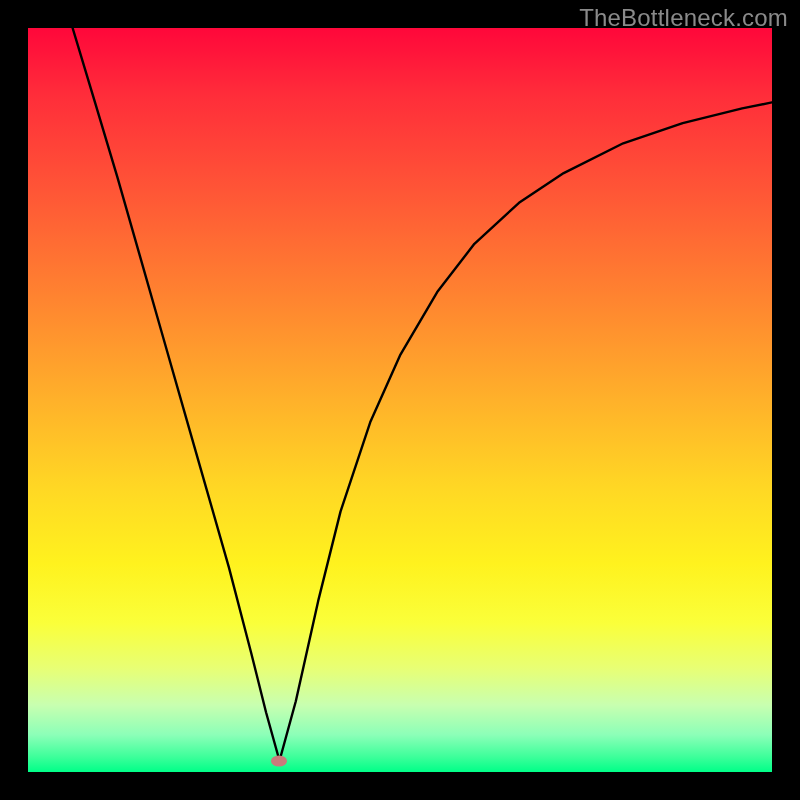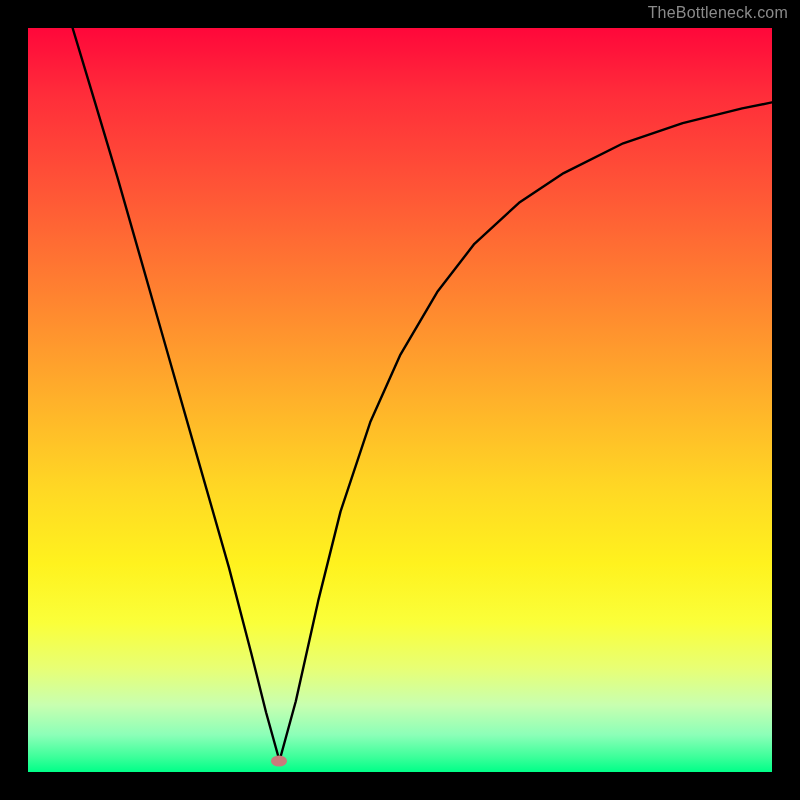--- a/index.html
+++ b/index.html
@@ -47,21 +47,21 @@
     height: 11px;
     border-radius: 50%;
     background: #c97b7b;
     transform: translate(-50%, -50%);
   }
   .watermark {
     position: absolute;
     top: 4px;
     right: 12px;
     font-family: Arial, Helvetica, sans-serif;
-    font-size: 16px;
+    font-size: 24px;
     color: #8a8a8a;
     letter-spacing: 0.2px;
   }
 </style>
 </head>
 <body>
 
 <div class="frame">
   <div class="plot-area">
     <svg id="curve-svg" class="curve" viewBox="0 0 744 744" preserveAspectRatio="none">

